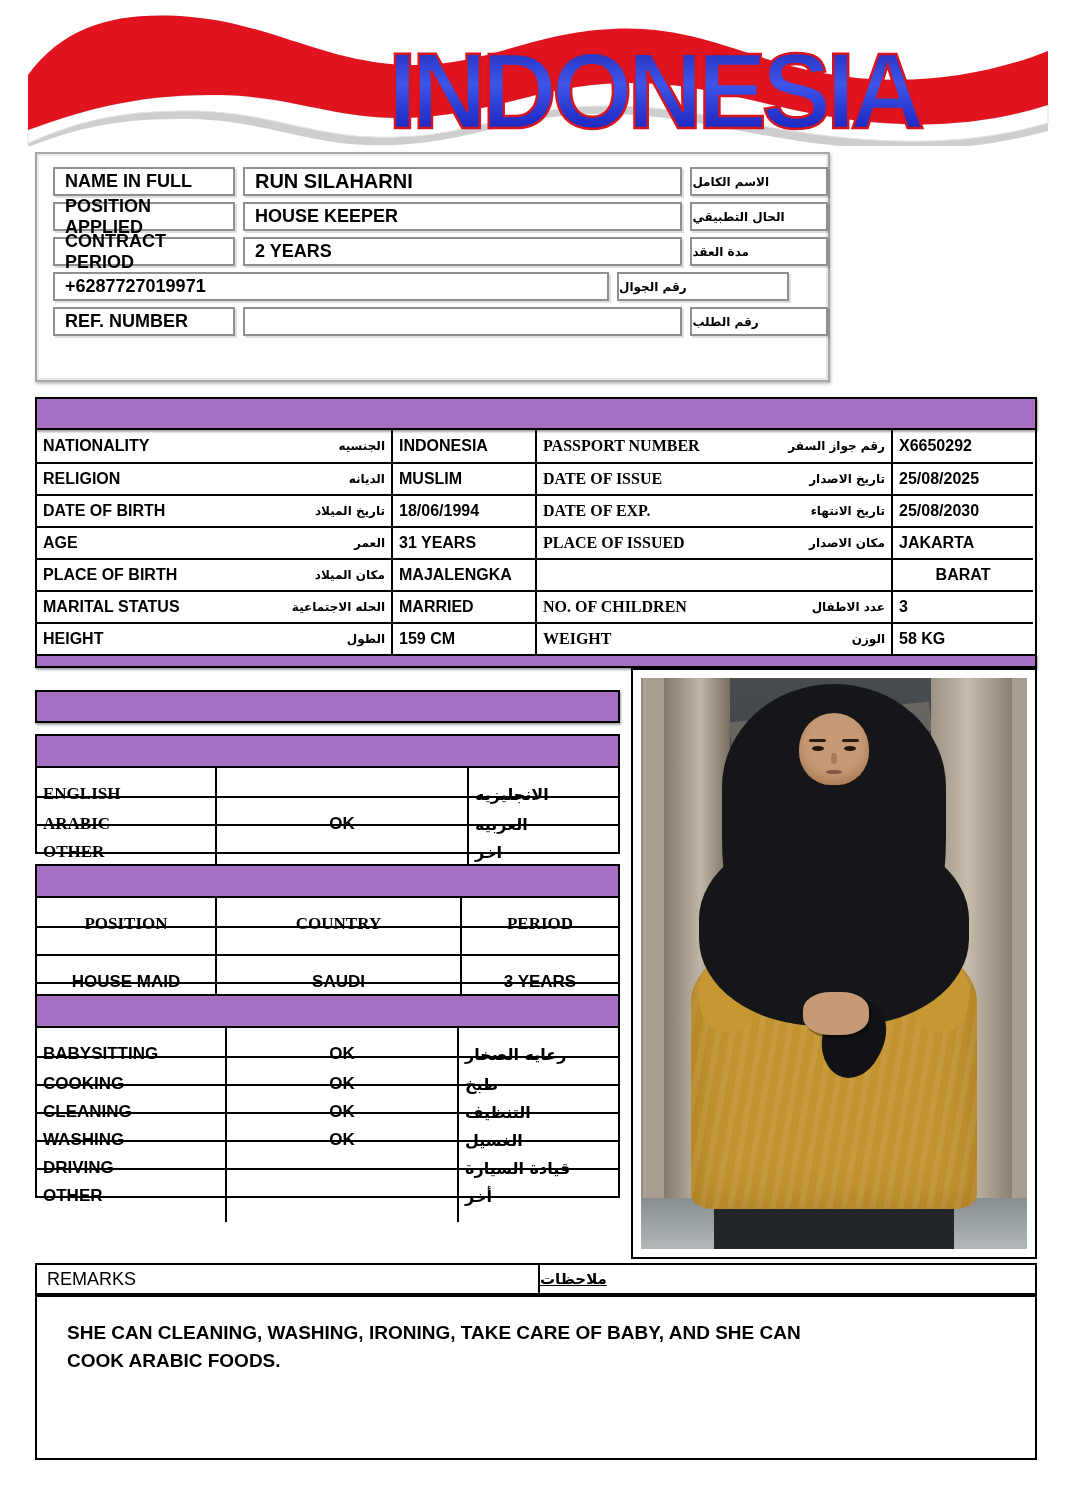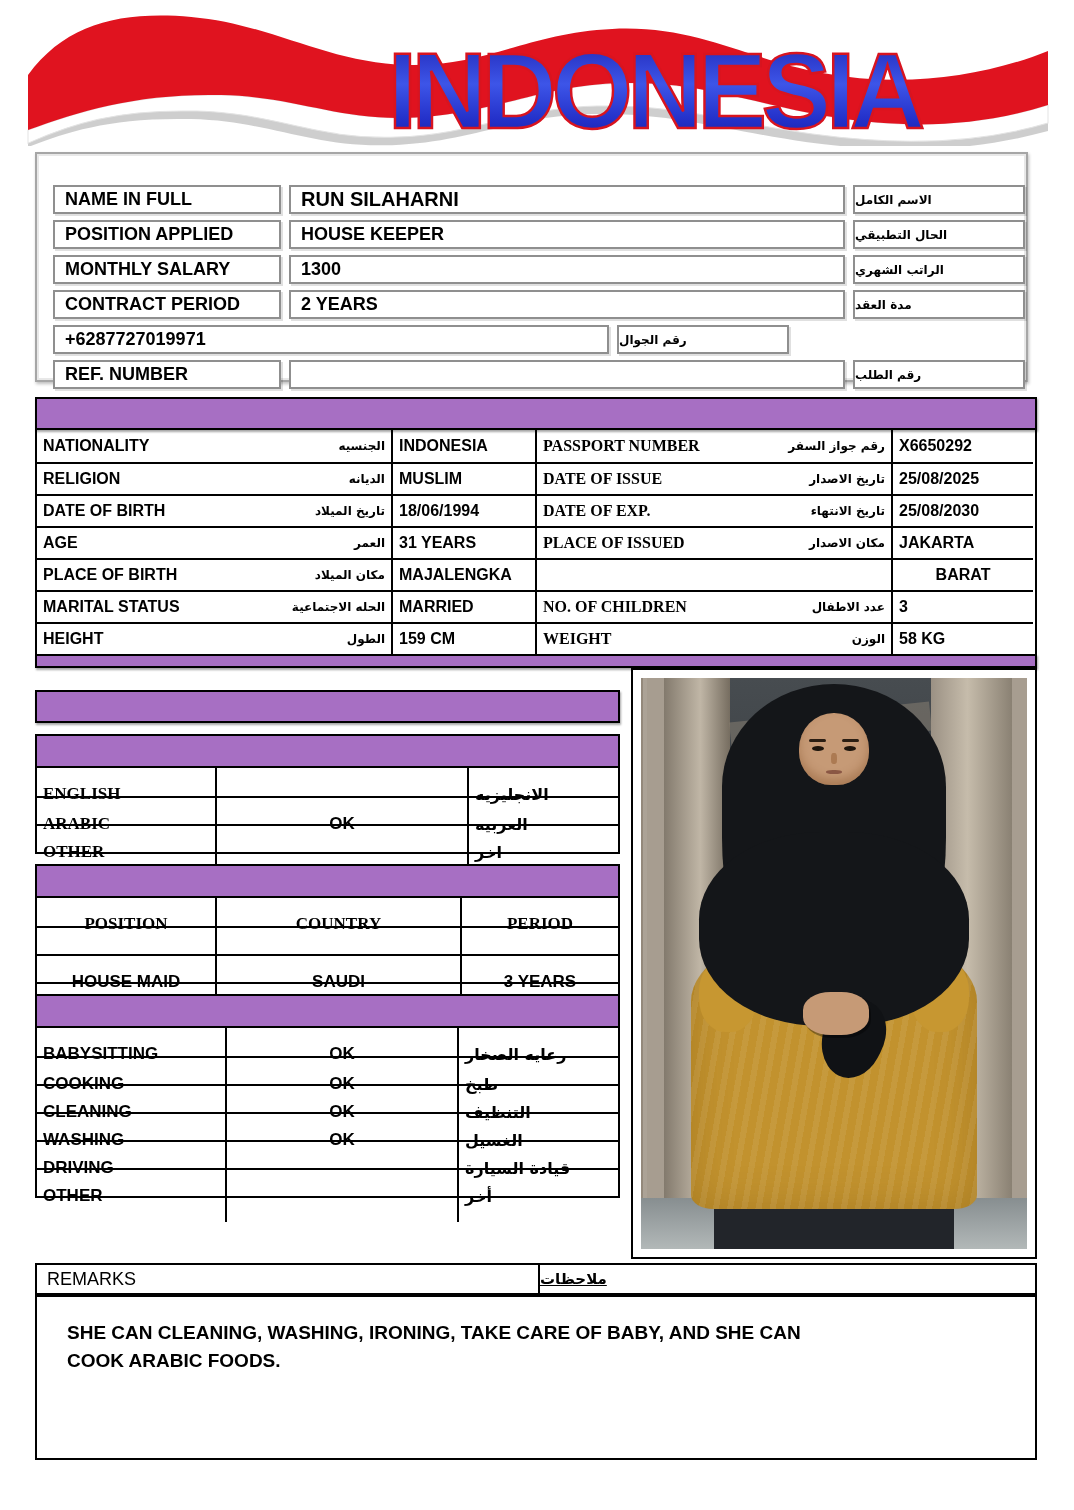--- a/index.html
+++ b/index.html
@@ -4,22 +4,22 @@
 <style>
   html,body{margin:0;padding:0;background:#fff;}
   #page{position:relative;width:1074px;height:1510px;background:#fff;overflow:hidden;
         font-family:"Liberation Sans",sans-serif;color:#000;}
   .abs{position:absolute;}
   .ar{font-family:"DejaVu Sans",sans-serif;direction:rtl;}
   
   #banner{left:26px;top:4px;width:1024px;height:142px;}
   #title{left:392px;top:26px;width:640px;height:112px;}
   
-  #sec1{left:35px;top:152px;width:993px;height:230px;border:2px solid #a6a6a6;
-        box-shadow:inset 0 0 0 2px #e8e8e8,1px 2px 3px rgba(0,0,0,.25);padding-top:31px;box-sizing:border-box;}
+  #sec1{left:35px;top:152px;width:795px;height:230px;border:2px solid #a6a6a6;
+        box-shadow:inset 0 0 0 2px #e8e8e8,1px 2px 3px rgba(0,0,0,.25);padding-top:13px;box-sizing:border-box;}
   .s1row{display:flex;gap:8px;height:29px;margin:0 0 6px 16px;}
   .s1cell{border:2px solid #8f8f8f;box-shadow:2px 2px 0 rgba(0,0,0,.12);background:#fff;
           display:flex;align-items:center;box-sizing:border-box;}
   .s1label{width:228px;padding-left:10px;font-weight:bold;font-size:18px;}
   .s1value{width:556px;padding-left:10px;font-weight:bold;font-size:18px;}
   .s1ar{width:172px;justify-content:flex-end;padding-right:8px;font-weight:bold;font-size:12px;}
   
   .pbar{background:#a76fc3;border:2px solid #000;box-sizing:border-box;box-shadow:1px 2px 2px rgba(0,0,0,.35);}
   #sec2head{left:35px;top:397px;width:1002px;height:33px;}
   #sec2{left:35px;top:430px;width:1002px;border:2px solid #000;border-top:none;box-sizing:border-box;}
@@ -123,25 +123,20 @@
       <div class="s1cell s1label">NAME IN FULL</div>
       <div class="s1cell s1value" style="font-size:20px;">RUN SILAHARNI</div>
       <div class="s1cell s1ar ar">الاسم الكامل</div>
     </div>
     <div class="s1row">
       <div class="s1cell s1label">POSITION APPLIED</div>
       <div class="s1cell s1value">HOUSE KEEPER</div>
       <div class="s1cell s1ar ar">الحال التطبيقي</div>
     </div>
     <div class="s1row">
-      <div class="s1cell s1label">MONTHLY SALARY</div>
-      <div class="s1cell s1value">1300</div>
-      <div class="s1cell s1ar ar">الراتب الشهري</div>
-    </div>
-    <div class="s1row">
       <div class="s1cell s1label">CONTRACT PERIOD</div>
       <div class="s1cell s1value">2 YEARS</div>
       <div class="s1cell s1ar ar">مدة العقد</div>
     </div>
     <div class="s1row">
       <div class="s1cell s1value">+6287727019971</div>
       <div class="s1cell s1ar ar">رقم الجوال</div>
     </div>
     <div class="s1row">
       <div class="s1cell s1label">REF. NUMBER</div>

